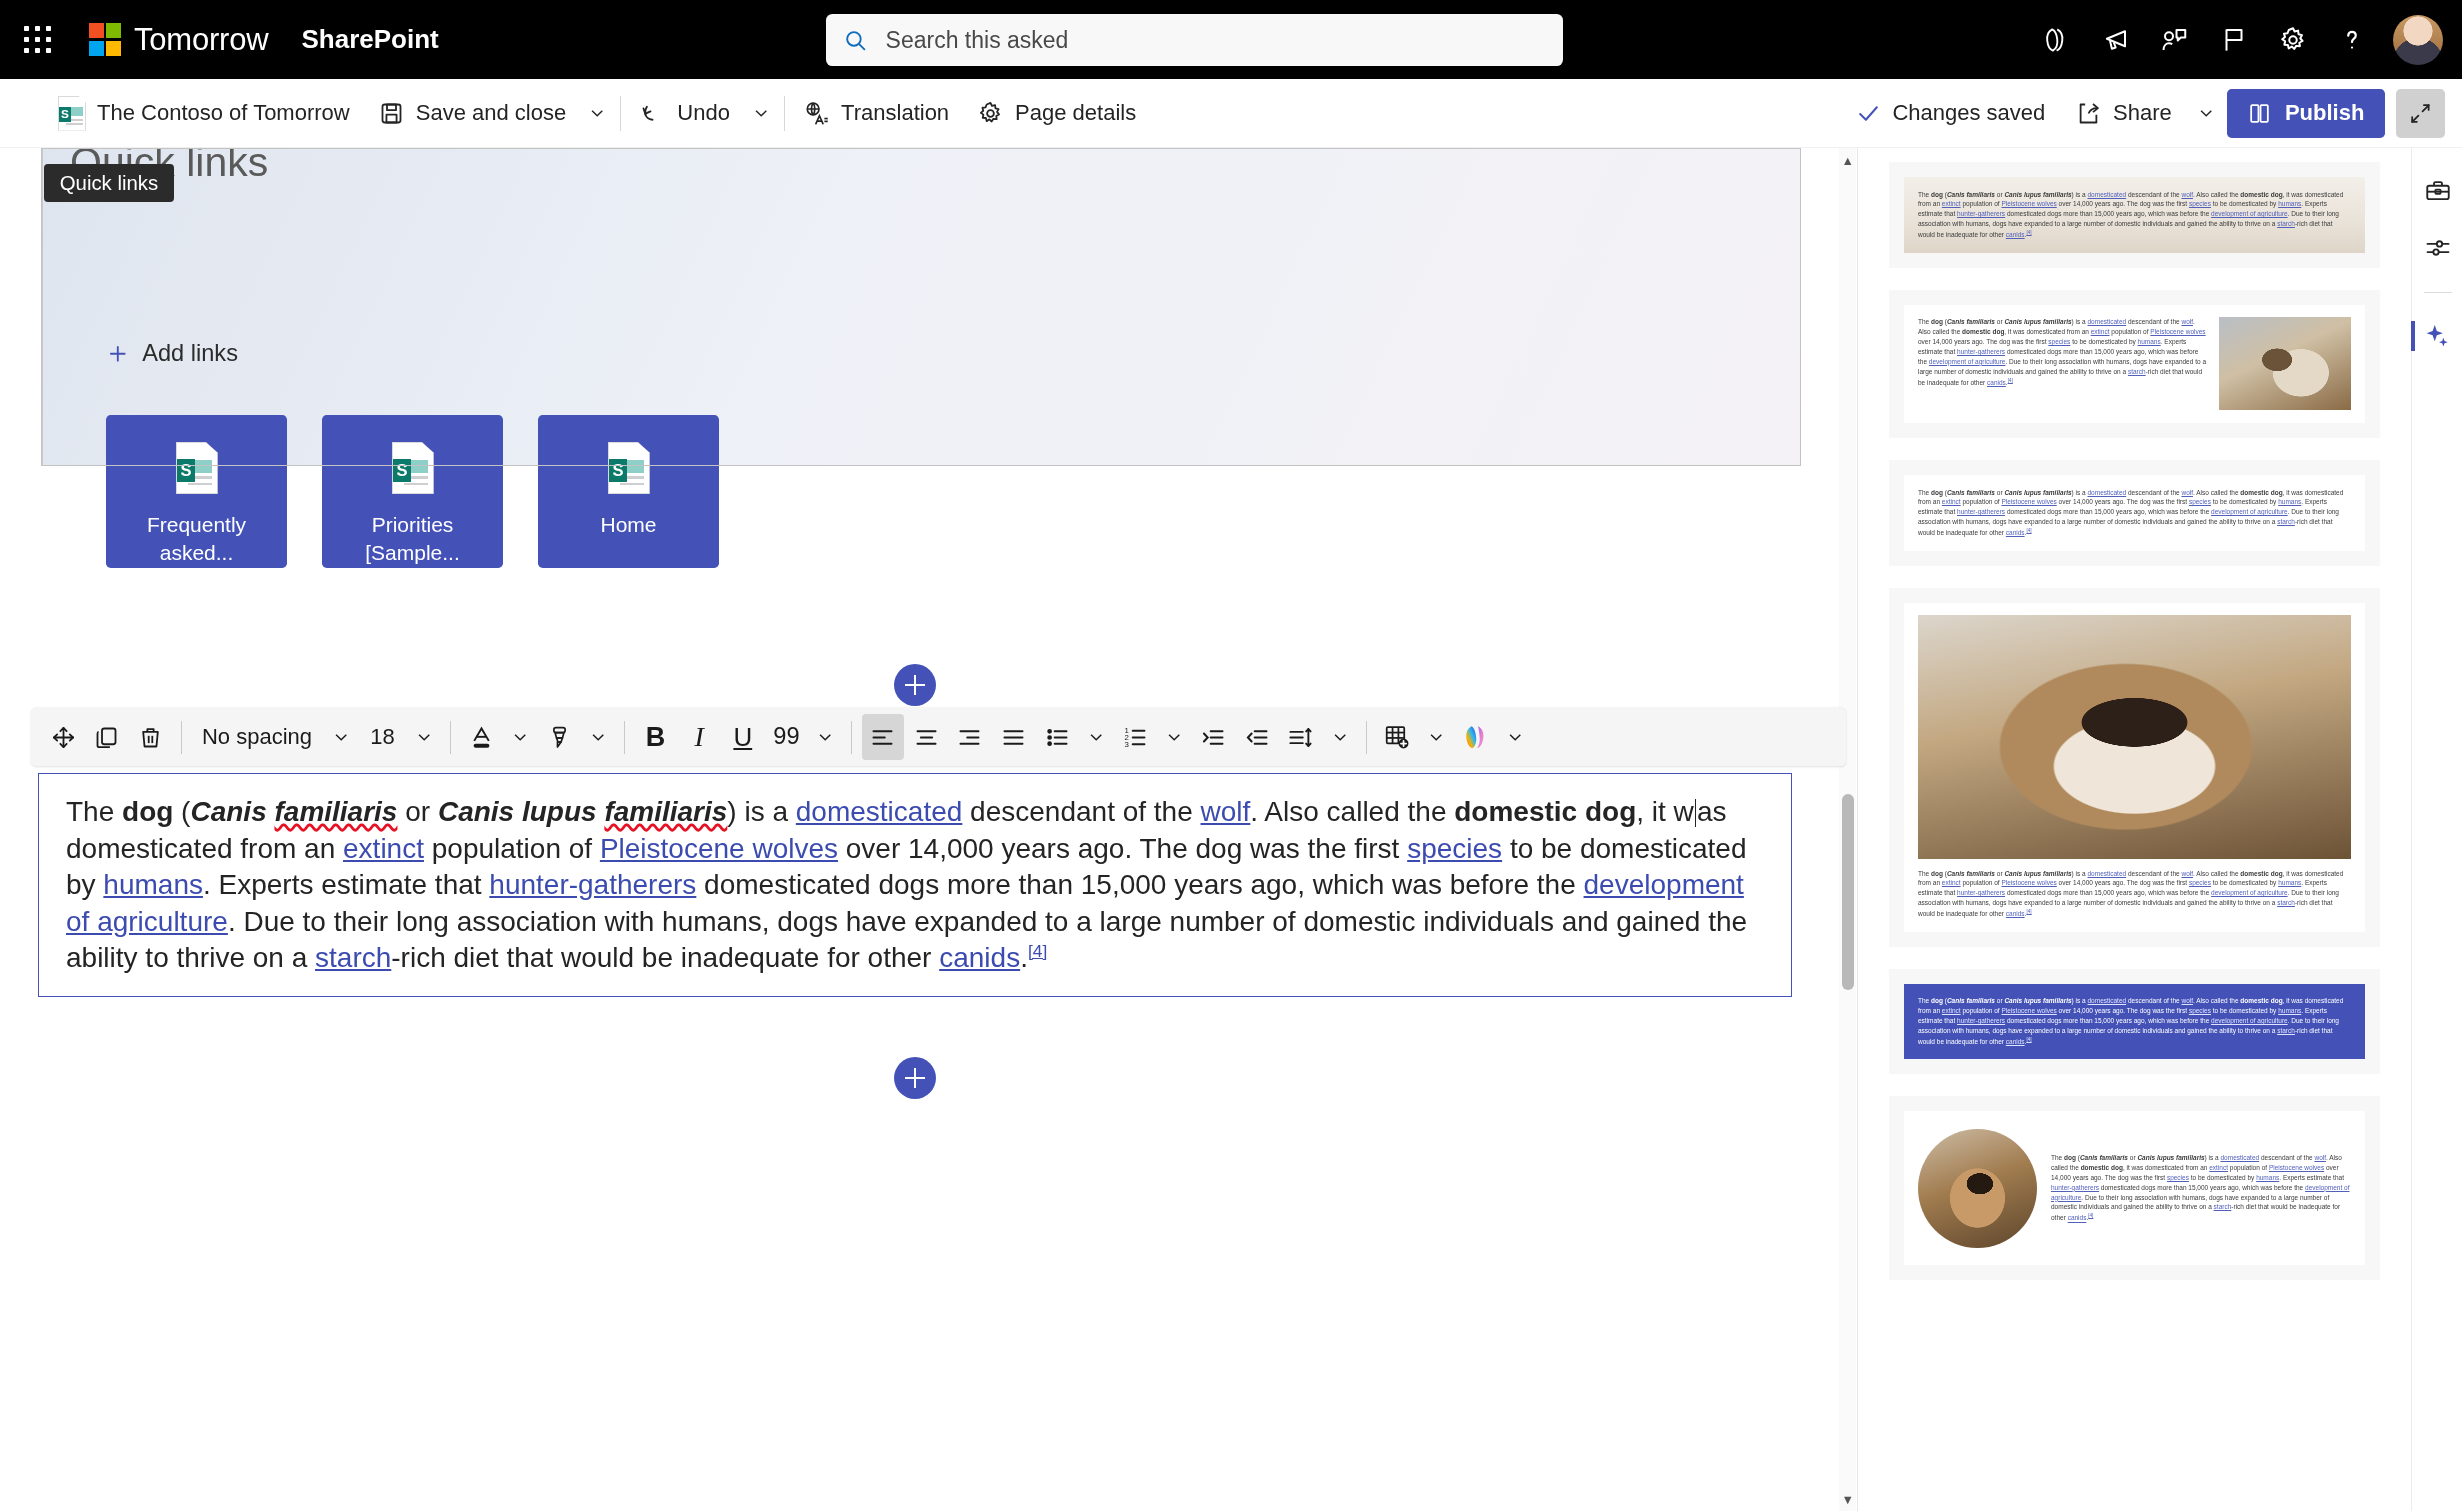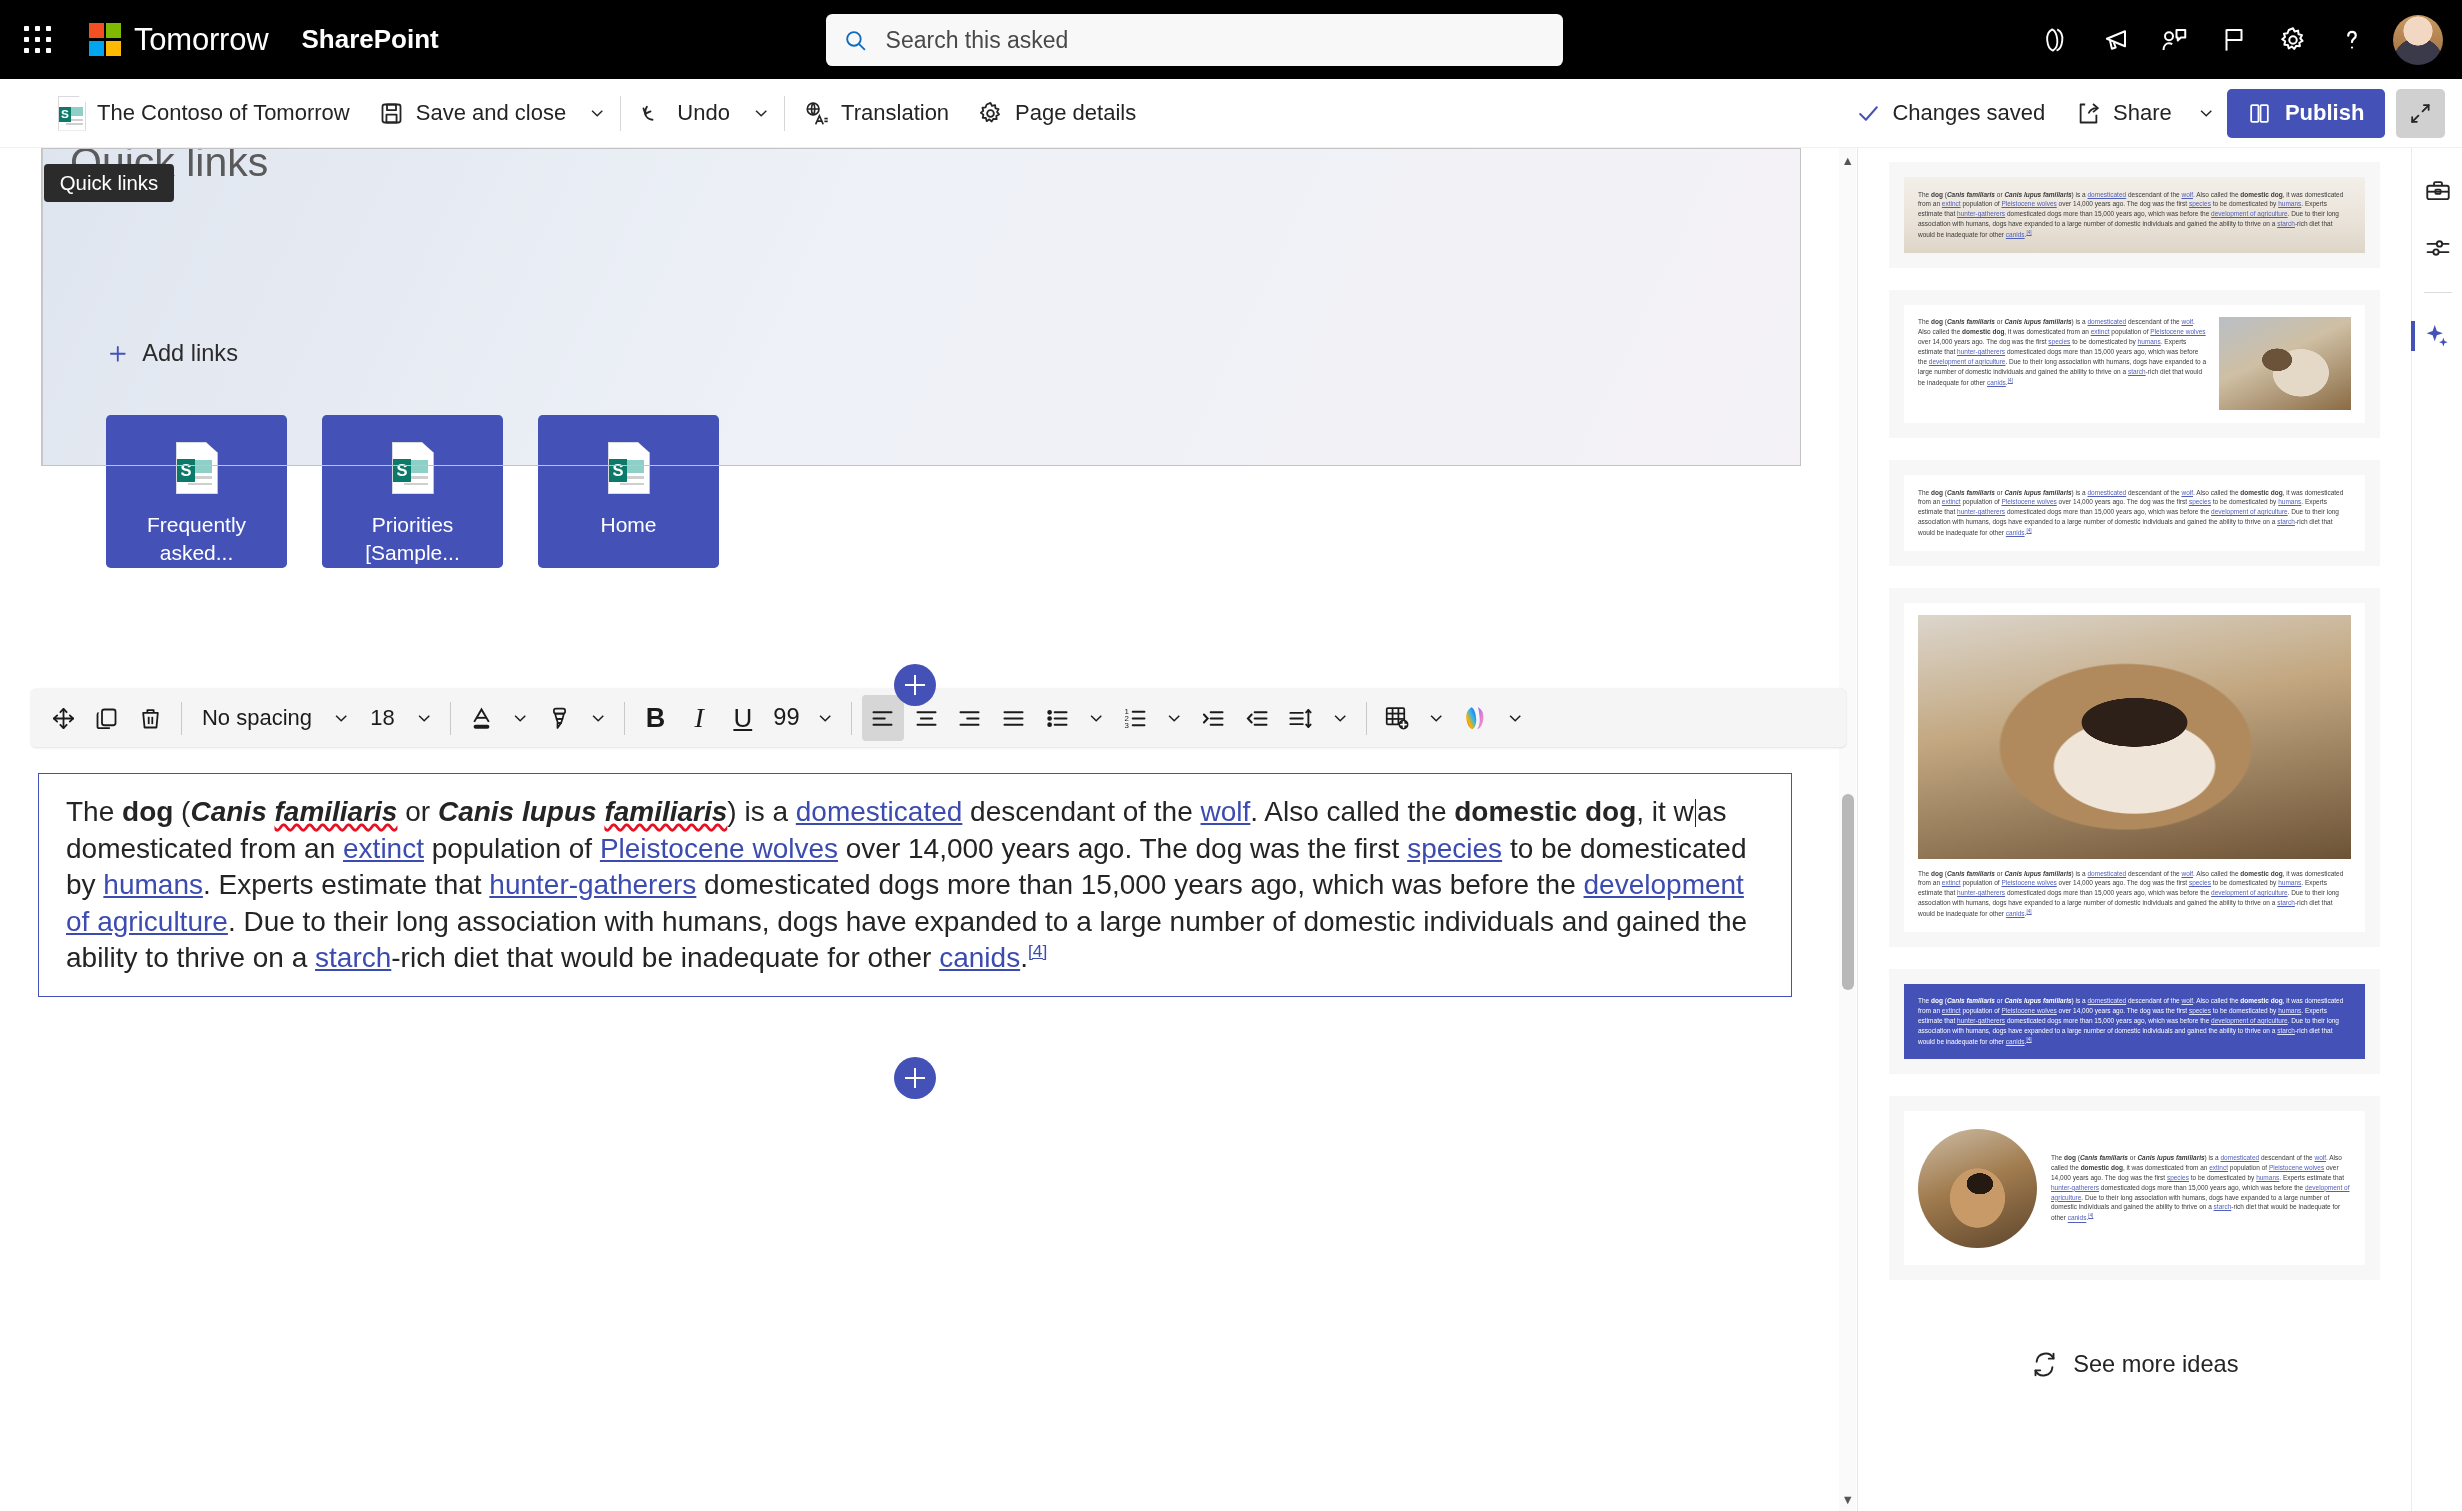--- a/index.html
+++ b/index.html
@@ -104,21 +104,21 @@
   
   .addwp {
     position: absolute; width: 42px; height: 42px; border-radius: 50%; background: #4452b8;
     display: flex; align-items: center; justify-content: center; cursor: pointer; z-index: 8;
   }
   .addwp::before { content: ""; position: absolute; width: 20.4px; height: 2.4px; background: #fff; }
   .addwp::after  { content: ""; position: absolute; width: 2.4px; height: 20.4px; background: #fff; }
 
   
   .fmt-toolbar {
-    position: absolute; top: 541px; left: 31px; width: 1815px; height: 58px;
+    position: absolute; top: 560px; left: 31px; width: 1815px; height: 58px;
     background: #f5f5f5; border-radius: 5.5px; display: flex; align-items: center;
     padding: 0 11px; gap: 1.6px; box-shadow: 0 0.8px 2.4px rgba(0,0,0,.12); z-index: 7;
   }
   .tb-btn {
     min-width: 42px; height: 46px; display: flex; align-items: center; justify-content: center;
     cursor: pointer; border-radius: 3.9px; padding: 0 6.3px;
   }
   .tb-btn.active { background: #d6d6d6; }
   .tb-sep { width: 0.8px; height: 33px; background: #c9c9c9; margin: 0 7.9px; }
   .tb-dropdown { display: flex; align-items: center; gap: 7.9px; height: 46px; padding: 0 11px; cursor: pointer; border-radius: 3.9px; }
@@ -774,31 +774,20 @@
       </div>
     </div>
 
     <div class="idea-card">
       <div class="idea-inner" style="align-items:center; gap:14px; padding:17.3px 14px;">
         <div class="mini-photo-circle"></div>
         <div class="mini-text">The <b>dog</b> (<i>Canis familiaris</i> or <i>Canis lupus familiaris</i>) is a <span class="mini-lnk">domesticated</span> descendant of the <span class="mini-lnk">wolf</span>. Also called the <b>domestic dog</b>, it was domesticated from an <span class="mini-lnk">extinct</span> population of <span class="mini-lnk">Pleistocene wolves</span> over 14,000 years ago. The dog was the first <span class="mini-lnk">species</span> to be domesticated by <span class="mini-lnk">humans</span>. Experts estimate that <span class="mini-lnk">hunter-gatherers</span> domesticated dogs more than 15,000 years ago, which was before the <span class="mini-lnk">development of agriculture</span>. Due to their long association with humans, dogs have expanded to a large number of domestic individuals and gained the ability to thrive on a <span class="mini-lnk">starch</span>-rich diet that would be inadequate for other <span class="mini-lnk">canids</span>.<span class="mini-sup mini-lnk">[4]</span></div>
       </div>
     </div>
 
-    <div class="see-more">
-      <span>
-        <svg width="27" height="27" viewBox="0 0 24 24" fill="none" stroke="#242424" stroke-width="1.7" stroke-linecap="round" stroke-linejoin="round">
-          <path d="M20 6.5 A8 8 0 0 0 5 9.5"></path>
-            <polyline points="20,2.5 20,6.8 15.8,6.8"></polyline>
-          <path d="M4 17.5 A8 8 0 0 0 19 14.5"></path>
-            <polyline points="4,21.5 4,17.2 8.2,17.2"></polyline>
-        </svg>
-      </span>
-      <span class="see-more-label">See more ideas</span>
-    </div>
   </div>
 </div>
 
 <div class="rail">
   <div class="rail-btn">
     <svg width="28" height="28" viewBox="0 0 24 24" fill="none" stroke="#242424" stroke-width="1.6" stroke-linejoin="round">
       <rect x="2.8" y="7.5" width="18.4" height="11.5" rx="1.6"></rect>
       <path d="M8.6 7.5 V5.6 C8.6 4.9 9.1 4.4 9.8 4.4 H14.2 C14.9 4.4 15.4 4.9 15.4 5.6 V7.5"></path>
       <line x1="2.8" y1="12.6" x2="21.2" y2="12.6"></line>
       <rect x="9.8" y="10.8" width="4.4" height="3.6" rx="0.6"></rect>

